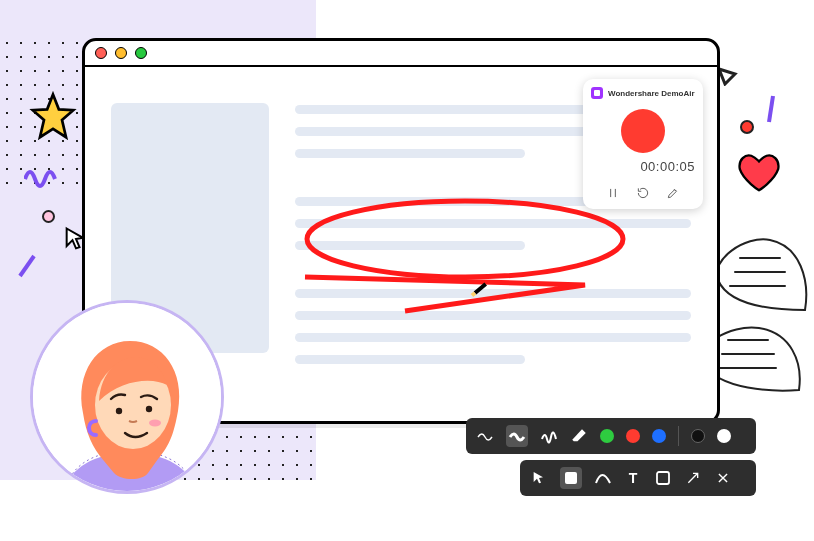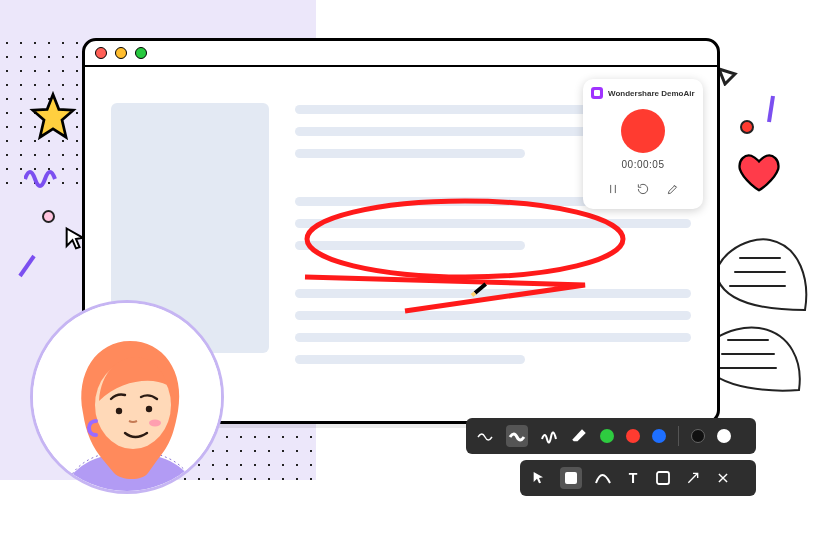--- a/index.html
+++ b/index.html
@@ -24,26 +24,26 @@
   .titlebar{height:26px;border-bottom:2px solid #000;display:flex;align-items:center;padding-left:10px;gap:8px;border-radius:12px 12px 0 0}
   .tbtn{width:12px;height:12px;border:1.5px solid #000;border-radius:50%}
   .tbtn.r{background:#ff5f56}.tbtn.y{background:#ffbd2e}.tbtn.g{background:#27c93f}
   .content{position:relative;padding:22px;height:calc(100% - 26px)}
   .thumb{position:absolute;left:26px;top:36px;width:158px;height:250px;background:#e3e9f3;border-radius:6px}
   .lines{position:absolute;left:210px;top:38px;right:26px}
   .line{height:9px;background:#e3e9f3;border-radius:5px;margin-bottom:13px}
   .line.s{width:58%}
   .spacer{height:26px}
   .ann{position:absolute;left:200px;top:126px;pointer-events:none}
-  .recpanel{position:absolute;right:14px;top:12px;width:120px;height:130px;background:#fff;border-radius:10px;box-shadow:0 2px 10px rgba(0,0,0,.18);padding:8px;text-align:center}
+  .recpanel{position:absolute;right:14px;top:12px;width:120px;height:130px;background:#fff;border-radius:10px;box-shadow:0 2px 10px rgba(0,0,0,.18);padding:8px;text-align:right}
   .brand{display:flex;align-items:center;gap:5px;font-size:8px;font-weight:600;color:#333}
   .brandico{width:12px;height:12px;background:#a033ff;border-radius:3px;position:relative}
   .brandico:after{content:"";position:absolute;inset:3px;background:#fff;border-radius:1px}
   .recdot{width:44px;height:44px;background:#ff3b30;border-radius:50%;margin:10px auto 6px}
-  .timer{font-size:10px;color:#444;letter-spacing:.5px}
+  .timer{font-size:13px;color:#444;letter-spacing:.5px}
   .ctrls{display:flex;justify-content:center;gap:12px;margin-top:10px}
   .ctrls svg{width:14px;height:14px;stroke:#555;fill:none;stroke-width:1.6}
   .avatar{position:absolute;left:30px;top:300px;width:194px;height:194px;border-radius:50%;border:3px solid #c6b5f3;background:#fff;overflow:hidden}
   .toolbar{position:absolute;height:36px;background:#2e2e2e;border-radius:6px;display:flex;align-items:center;padding:0 10px;gap:12px}
   .tb1{left:466px;top:418px;width:290px}
   .tb2{left:520px;top:460px;width:236px}
   .tico{width:18px;height:18px;display:inline-flex;align-items:center;justify-content:center;color:#fff;position:relative}
   .tico.sel{background:#555;border-radius:4px;padding:2px;width:22px;height:22px}
   .cdot{width:14px;height:14px;border-radius:50%}
   .cdot.g{background:#2ecc40}.cdot.r{background:#ff3b30}.cdot.b{background:#1e6fff}.cdot.k{background:#111;border:1px solid #666}.cdot.w{background:#fff}

